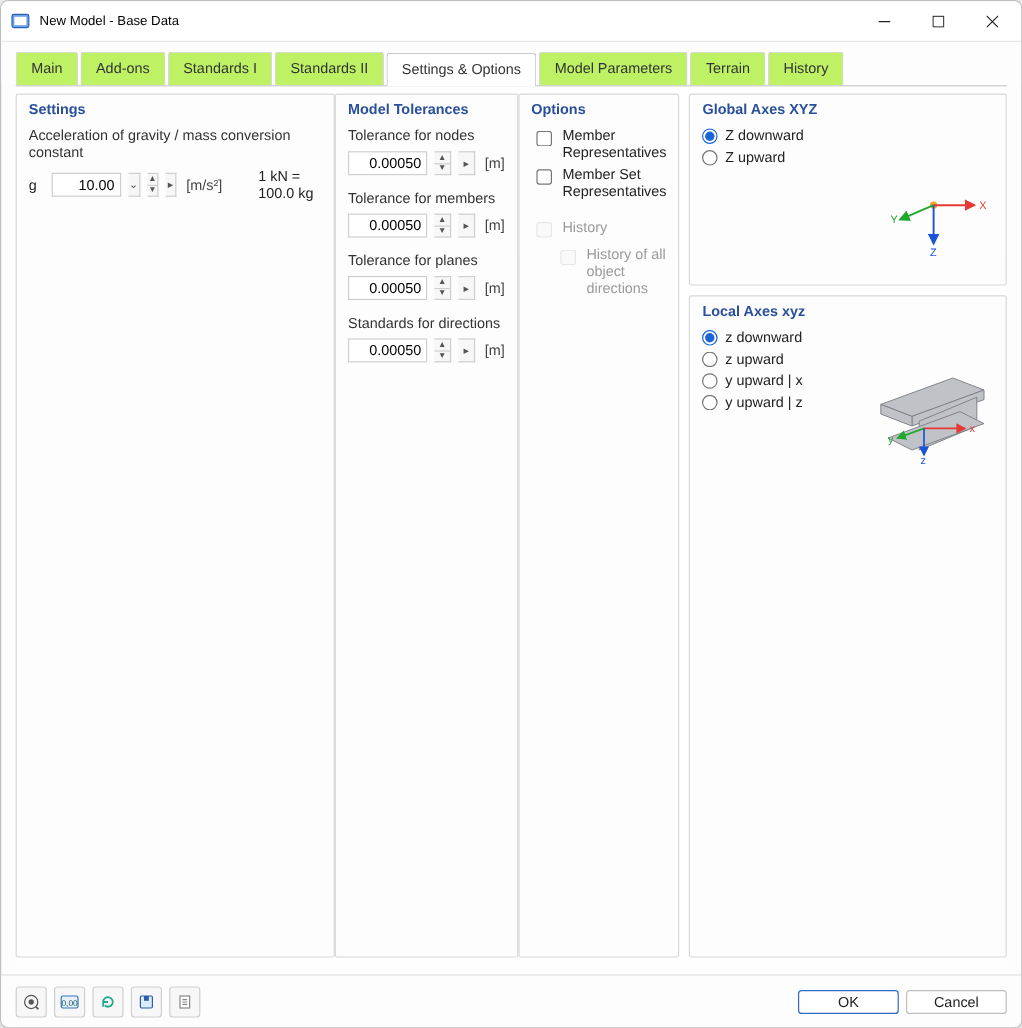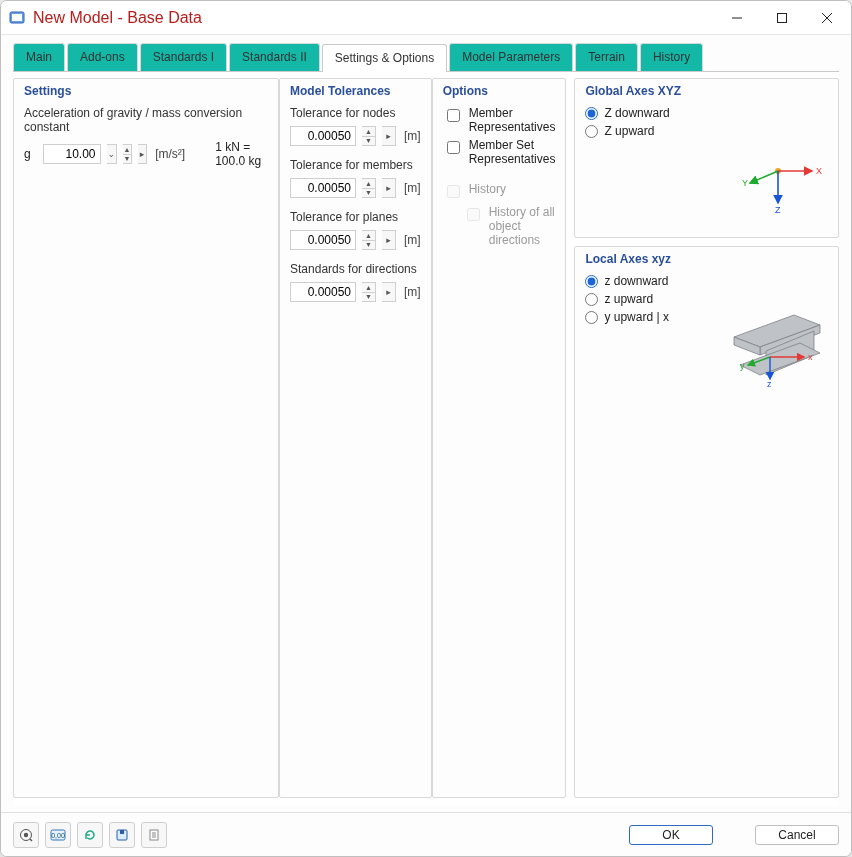--- a/index.html
+++ b/index.html
@@ -23,21 +23,21 @@
   }
   
   .titlebar {
     height: 34px;
     display: flex; align-items: center;
     padding: 0 2px 0 8px;
     border-bottom: 1px solid #e6e6e6;
     background: #fff;
   }
   .titlebar .app-icon { width:16px;height:16px; margin-right:8px; display:flex;align-items:center;justify-content:center;}
-  .titlebar .title { flex: 0 0 auto; font-size: 16px; color:#b91c1c;}
+  .titlebar .title { flex: 0 0 auto; font-size: 11px; color:#000000;}
   .titlebar .spacer { flex: 1; }
   .winbtn { width: 45px; height: 30px; display:flex;align-items:center;justify-content:center; }
   .winbtn svg { stroke:#222; }
 
   
   .tabstrip {
     display:flex; align-items:flex-end;
     padding: 8px 12px 0 12px;
     background:#fdfdfd;
   }
@@ -52,21 +52,21 @@
     border-radius: 3px 3px 0 0;
     cursor: default;
   }
   .tab.active {
     background:#fff;
     border-color:#c9c9c9;
     position:relative;
     top:1px;
   }
   .tab:not(.active) {
-    background:#14b8a6;
+    background:#bef264;
   }
   .tabcontent-wrap {
     flex:1;
     border-top:1px solid #c9c9c9;
     margin: 0 12px 6px 12px;
     background:#fff;
     display:flex;
     gap:8px;
     padding:6px 0 0 0;
   }
@@ -140,21 +140,20 @@
     display:flex;align-items:center;justify-content:center;
     background:#f7f7f7;
   }
   .footer .spacer { flex:1; }
   .footer .btn {
     min-width:84px; height:20px;
     border:1px solid #316ac5; border-radius:3px;
     background:#fff; color:#222;
     display:flex;align-items:center;justify-content:center;
     font: inherit;
-    margin-left: 36px;
   }
   .footer .btn.secondary { border-color:#bfbfbf; }
 </style>
 </head>
 <body>
 
 <div class="window">
 
   <div class="titlebar">
     <span class="app-icon">
@@ -337,20 +336,24 @@
           <span>z downward</span>
         </label>
         <label class="radio-row">
           <input type="radio" name="laxes" style="">
           <span>z upward</span>
         </label>
         <label class="radio-row">
           <input type="radio" name="laxes" style="">
           <span>y upward | x</span>
         </label>
+        <label class="radio-row">
+          <input type="radio" name="laxes" style="">
+          <span>y upward | z</span>
+        </label>
         <div class="axis-diagram" style="top:60px">
           <svg width="100" height="80" viewBox="0 0 100 80">
 
             <g fill="#bfc2c6" stroke="#7f8186" stroke-width="0.8">
               <polygon points="10,30 70,8 96,18 36,40"></polygon>
               <polygon points="36,40 96,18 96,26 36,48"></polygon>
               <polygon points="42,44 90,24 90,48 42,68"></polygon>
               <polygon points="10,30 36,40 36,48 10,38"></polygon>
               <polygon points="16,58 76,36 96,46 36,68"></polygon>
             </g>

